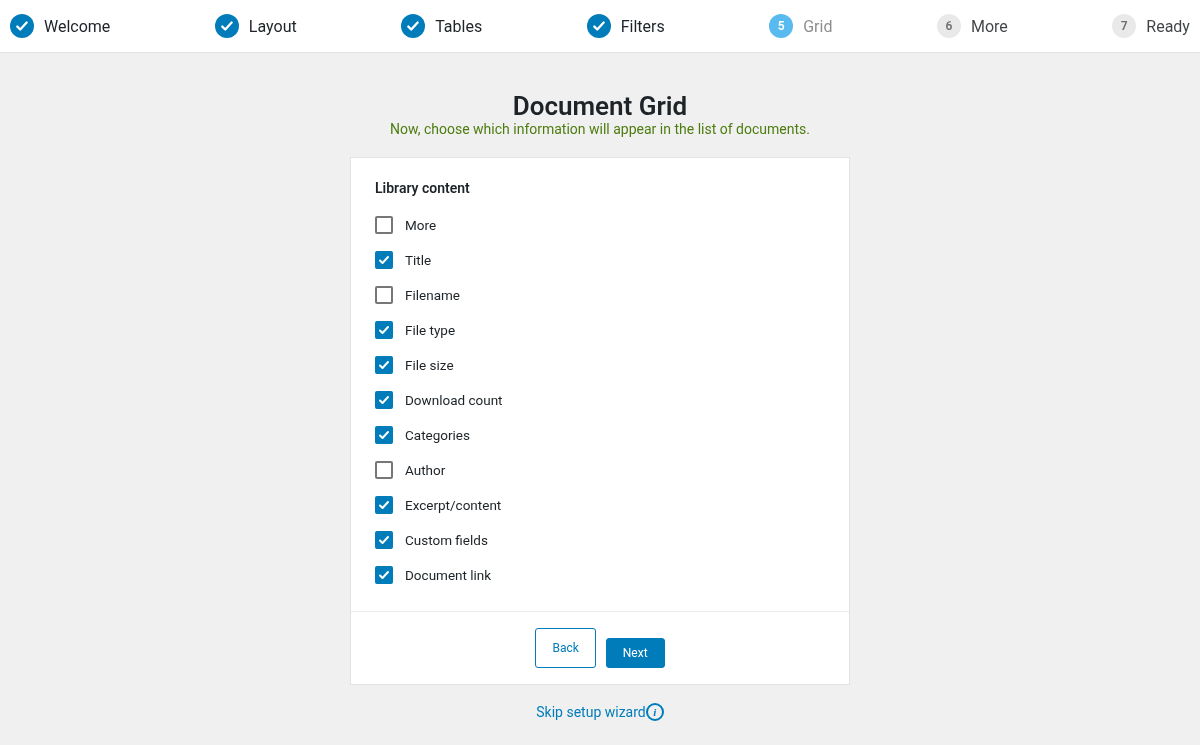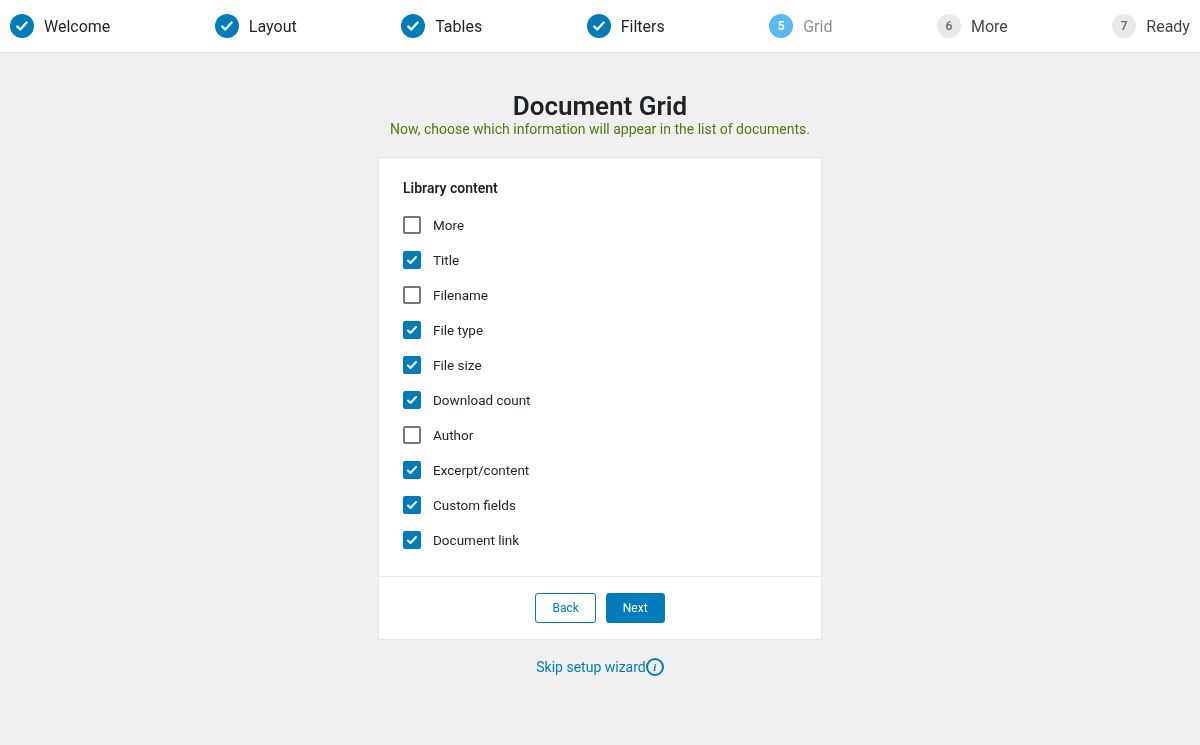--- a/index.html
+++ b/index.html
@@ -44,21 +44,21 @@
     .step.active .step-label { color: #8e8e8e; }
     .step.pending .step-label { color: #1d2327; }
     .step.pending { opacity: 0.85; }
 
     
     .main { padding: 38px 16px 24px; text-align: center; }
     .title { font-size: 26px; font-weight: 600; color: #1d2327; }
     .subtitle { font-size: 14px; color: #4d7c0f; margin-bottom: 20px; }
 
     .card {
-      width: 444px;
+      width: 500px;
       margin: 0 auto;
       background: #fff;
       border: 1px solid #e2e2e2;
       text-align: left;
     }
     .card-body { padding: 22px 24px 18px; }
     .group-label { font-weight: 600; font-size: 14px; margin-bottom: 12px; color: #1d2327; }
 
     .checkbox-row {
       display: flex;
@@ -102,20 +102,21 @@
     }
     .btn-secondary {
       background: #fff;
       color: #007cba;
       border: 1px solid #007cba;
     }
     .btn-primary {
       background: #007cba;
       color: #fff;
       border: 1px solid #007cba;
+      margin-top: 10px;
     }
 
     .skip-row {
       display: flex;
       justify-content: center;
       align-items: center;
       margin-top: 18px;
     }
     .skip-link {
       color: #007cba;
@@ -231,20 +232,28 @@
           </label>
           <label class="checkbox-row">
             <span class="cb checked">
               <svg viewBox="0 0 24 24" fill="none" stroke="white" stroke-width="4" stroke-linecap="round" stroke-linejoin="round">
                 <polyline points="4 13 9 18 20 6"></polyline>
               </svg>
             </span>
             <span class="cb-label">Download count</span>
           </label>
           <label class="checkbox-row">
+            <span class="cb checked">
+              <svg viewBox="0 0 24 24" fill="none" stroke="white" stroke-width="4" stroke-linecap="round" stroke-linejoin="round">
+                <polyline points="4 13 9 18 20 6"></polyline>
+              </svg>
+            </span>
+            <span class="cb-label">Categories</span>
+          </label>
+          <label class="checkbox-row">
             <span class="cb"></span>
             <span class="cb-label">Author</span>
           </label>
           <label class="checkbox-row">
             <span class="cb checked">
               <svg viewBox="0 0 24 24" fill="none" stroke="white" stroke-width="4" stroke-linecap="round" stroke-linejoin="round">
                 <polyline points="4 13 9 18 20 6"></polyline>
               </svg>
             </span>
             <span class="cb-label">Excerpt/content</span>

